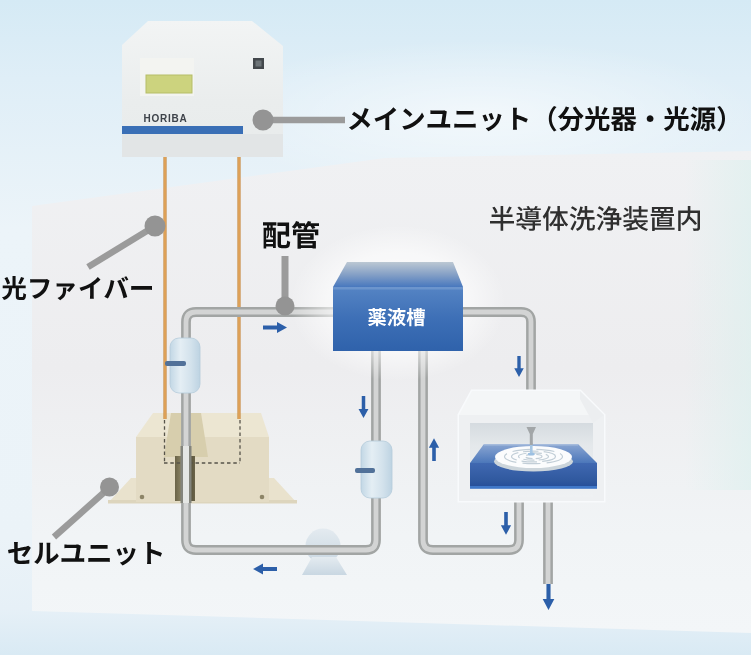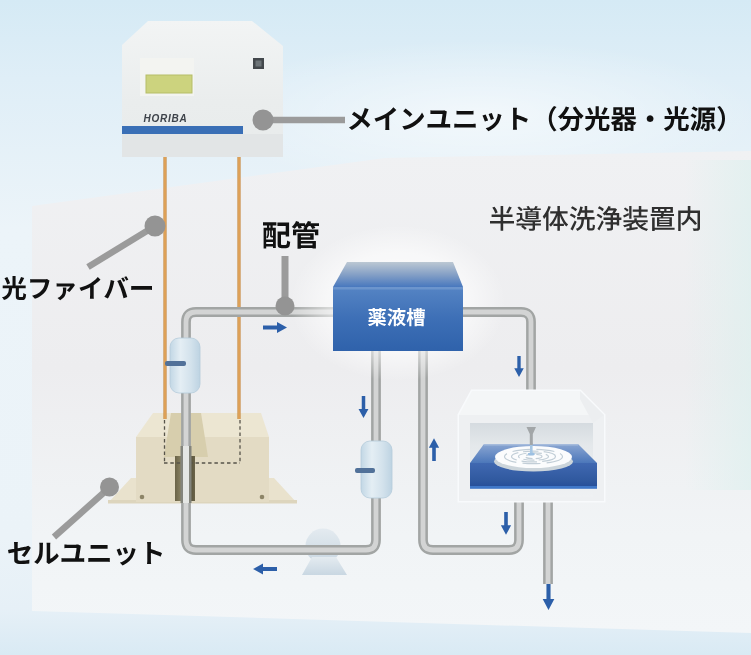--- a/index.html
+++ b/index.html
@@ -1,15 +1,15 @@
 <!DOCTYPE html>
 <html><head><meta charset="utf-8">
 <style>
 html,body{margin:0;padding:0;background:#fff;}
-#stage{position:relative;width:751px;height:655px;overflow:hidden;font-family:"Liberation Sans",sans-serif;font-style:italic;}
+#stage{position:relative;width:751px;height:655px;overflow:hidden;font-family:"Liberation Sans",sans-serif;}
 </style></head>
 <body>
 <div id="stage">
 <svg width="751" height="655" viewBox="0 0 751 655">
 <defs>
 <linearGradient id="bg" x1="0" y1="0" x2="0" y2="1">
  <stop offset="0" stop-color="#d5eaf5"></stop>
           <stop offset=".12" stop-color="#dfeef7"></stop>
  <stop offset=".35" stop-color="#ecf4f9"></stop>
           <stop offset=".82" stop-color="#ebf3f8"></stop>

